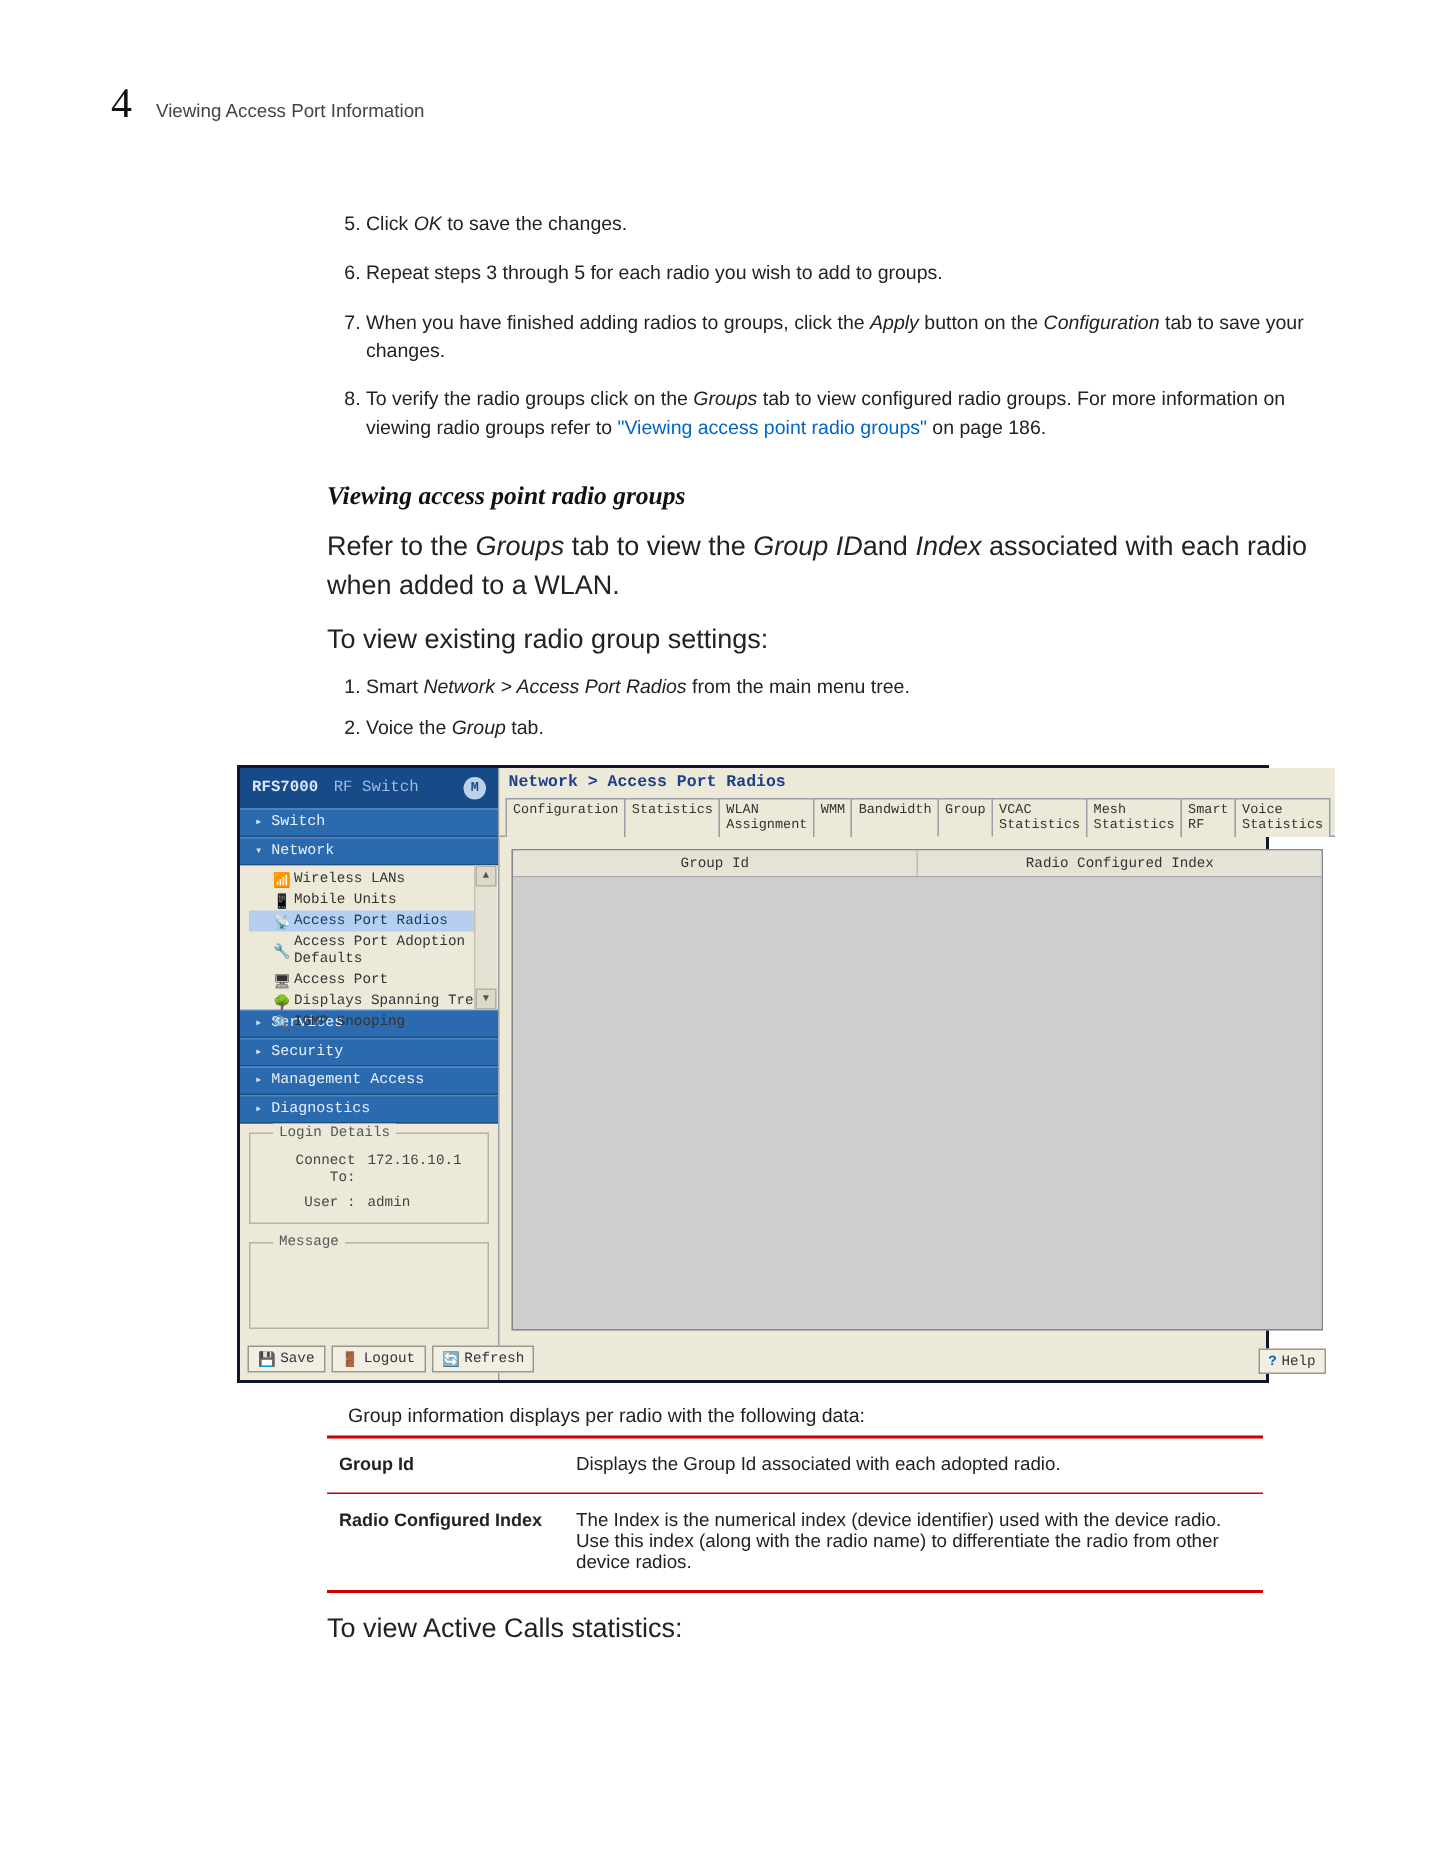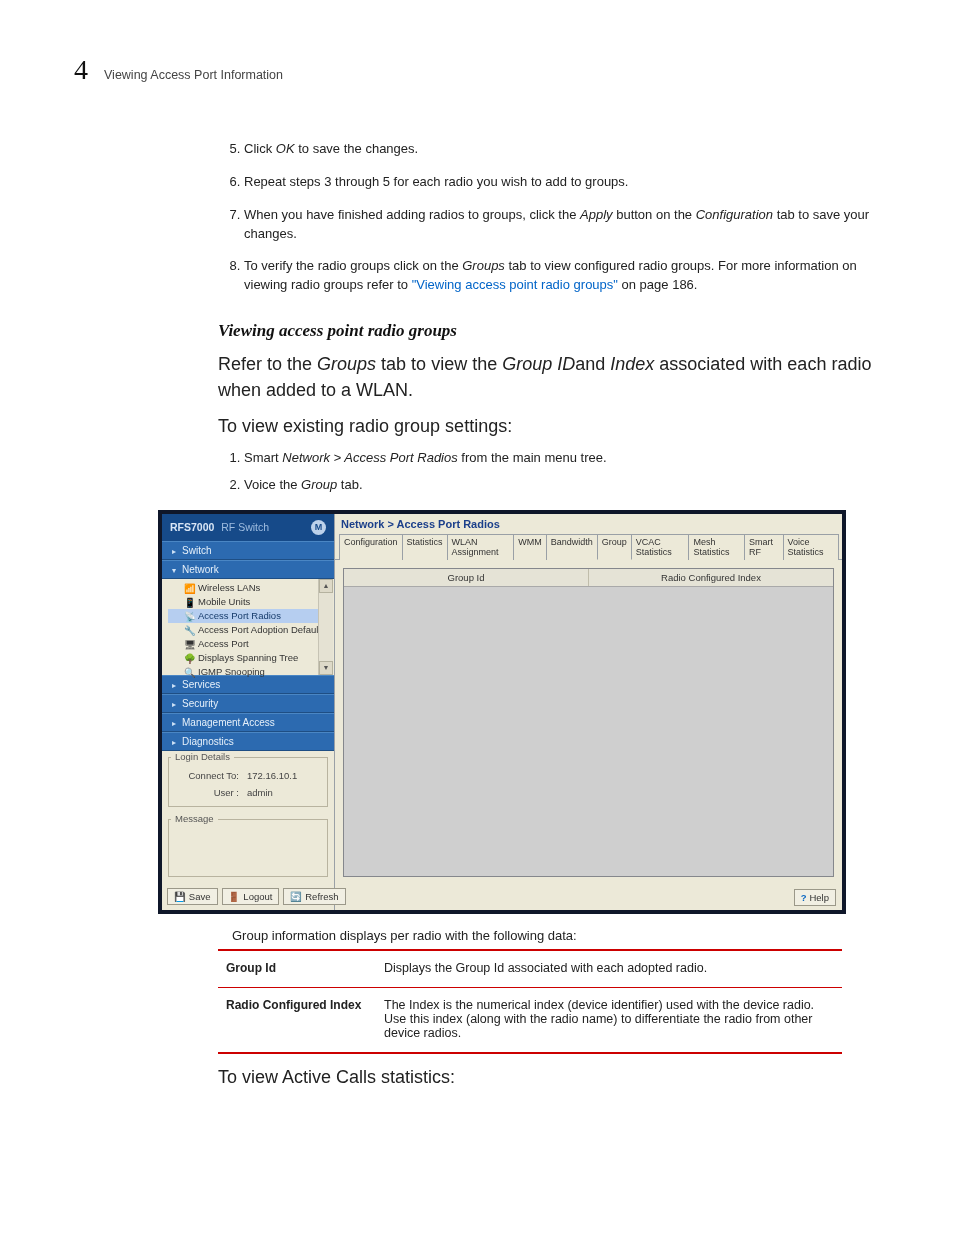--- a/index.html
+++ b/index.html
@@ -76,23 +76,23 @@
     margin: 8px 0;
     font-size: 13px;
     line-height: 1.4;
   }
   
   .shot-wrap {
     margin: 8px 0 0 -60px;
     width: 688px;
   }
   .shot {
-    border: 4px solid #0f172a;
+    border: 2px solid #0f172a;
     display: flex;
-    font-family: Liberation Sans, sans-serif;
+    font-family: Liberation Mono, monospace;
     font-size: 10px;
     color: #222;
     background: #ece9d8;
   }
   .shot-left {
     width: 173px;
     box-sizing: border-box;
     display: flex;
     flex-direction: column;
     border-right: 1px solid #9aa0a6;
@@ -150,21 +150,21 @@
   .ti-sel { background: #b6cef0; color: #163b6a; }
   .box {
     border: 1px solid #b8b39f;
     margin: 6px; padding: 6px 8px 8px 8px;
     position: relative;
     font-size: 9.5px;
     color: #444;
     background: #ece9d8;
   }
   .box .blabel {
-    position: absolute; top: -7px; left: 2px; background: #ece9d8; padding: 0 4px;
+    position: absolute; top: -7px; left: 15px; background: #ece9d8; padding: 0 4px;
     font-size: 9.5px; color: #555;
   }
   .box .line { display: flex; gap: 8px; margin-top: 6px; }
   .box .k { width: 62px; text-align: right; }
   .btnrow {
     display: flex; gap: 4px; padding: 5px; margin-top: auto;
   }
   .wbtn {
     border: 1px solid #9b9889;
     background: #f1efe3;

